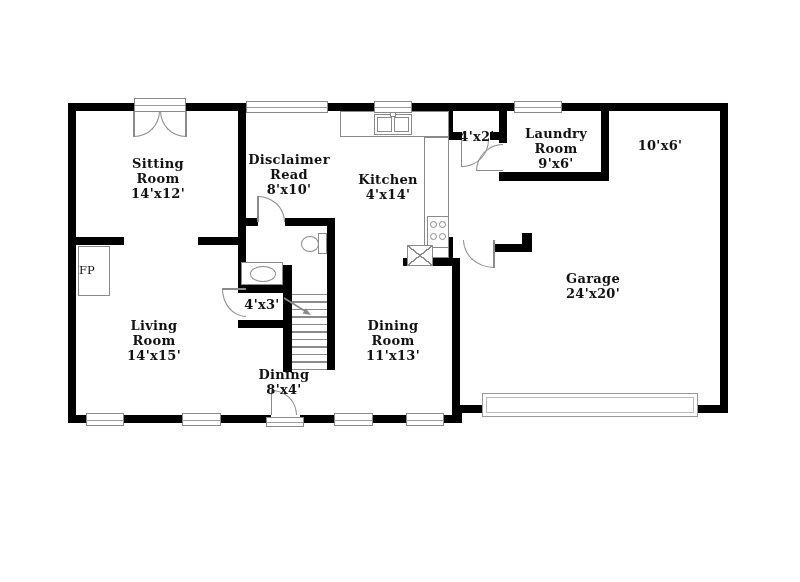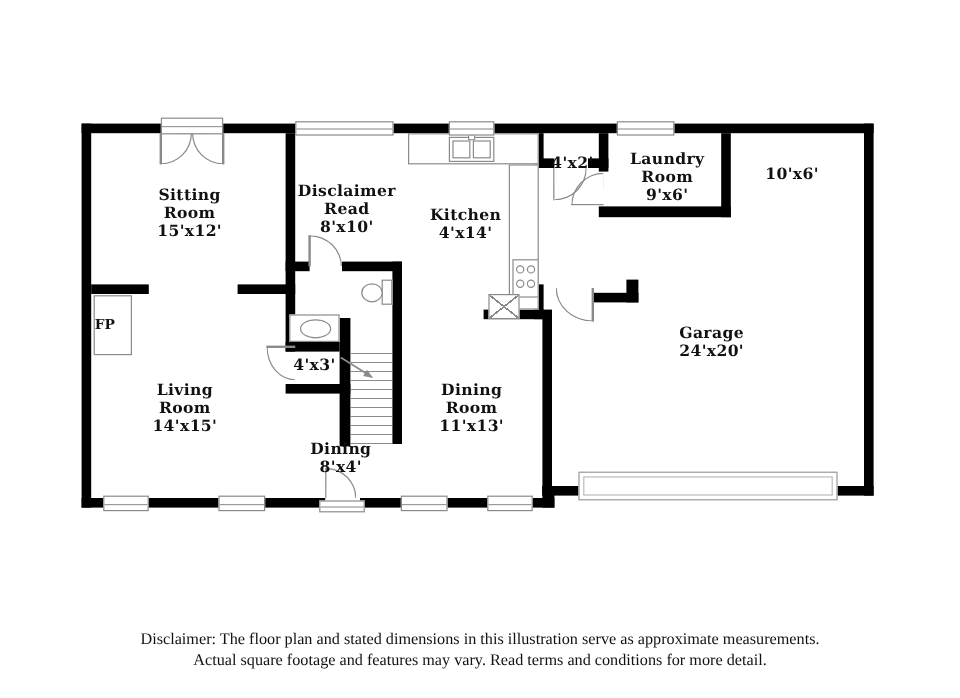--- a/index.html
+++ b/index.html
@@ -18,21 +18,21 @@
   .arc.br{border-bottom:1.5px solid #8a8a8a;border-right:1.5px solid #8a8a8a;border-bottom-right-radius:100% 100%;}
   .leaf{background:#8a8a8a;z-index:4;}
   .lbl{z-index:6;transform:translateX(-50%);text-align:center;font-weight:bold;
        font-size:13px;line-height:15px;color:#111;white-space:nowrap;letter-spacing:.3px;}
   .burner{position:absolute;width:7px;height:7px;border:1px solid #8a8a8a;border-radius:50%;box-sizing:border-box;background:#fff;}
   .oval{border-radius:50%;}
   .treads{background:repeating-linear-gradient(to bottom,#8a8a8a 0,#8a8a8a 1.3px,transparent 1.3px,transparent 7.5px);z-index:2;}
   .xbox{background:
      linear-gradient(to top right,transparent calc(50% - .7px),#8a8a8a calc(50% - .7px),#8a8a8a calc(50% + .7px),transparent calc(50% + .7px)),
      linear-gradient(to bottom right,transparent calc(50% - .7px),#8a8a8a calc(50% - .7px),#8a8a8a calc(50% + .7px),transparent calc(50% + .7px)),#fff;}
-  .fp-text{position:absolute;z-index:6;font-weight:bold;font-size:11.5px;color:#111;}
+  .fp-text{position:absolute;z-index:6;font-weight:normal;font-size:11.5px;color:#111;}
   .disclaimer{position:absolute;left:0;right:0;top:524px;text-align:center;z-index:6;
       font-family:"Liberation Serif",serif;font-size:13.5px;line-height:17px;color:#111;}
   .gdoor-inner{position:absolute;left:3px;top:3px;right:3px;bottom:3px;border:1px solid #bbb;}
 </style>
 </head>
 <body>
 
 <div class="stage">
 
   <div class="w" style="left:68px;top:103px;width:660px;height:8px"></div>
@@ -126,21 +126,21 @@
     <path d="M30 22 L21.6 20.4 L24.8 15.2 Z" fill="#8a8a8a"></path>
   </svg>
 
   <div class="fx" style="left:482px;top:393px;width:216px;height:24px;z-index:3;border-color:#999">
     <div class="gdoor-inner"></div>
   </div>
 
   <div class="lbl" style="left:158px;top:156px">
     <div>Sitting</div>
     <div>Room</div>
-    <div>15'x12'</div>
+    <div>14'x12'</div>
   </div>
 
   <div class="lbl" style="left:289px;top:152px">
     <div>Disclaimer</div>
     <div>Read</div>
     <div>8'x10'</div>
   </div>
 
   <div class="lbl" style="left:388px;top:172px">
     <div>Kitchen</div>
@@ -180,18 +180,14 @@
     <div>Dining</div>
     <div>Room</div>
     <div>11'x13'</div>
   </div>
 
   <div class="lbl" style="left:284px;top:367px">
     <div>Dining</div>
     <div>8'x4'</div>
   </div>
 
-  <div class="disclaimer">
-    <div>Disclaimer: The floor plan and stated dimensions in this illustration serve as approximate measurements.</div>
-    <div>Actual square footage and features may vary. Read terms and conditions for more detail.</div>
-  </div>
 
 </div>
 
 </body></html>

